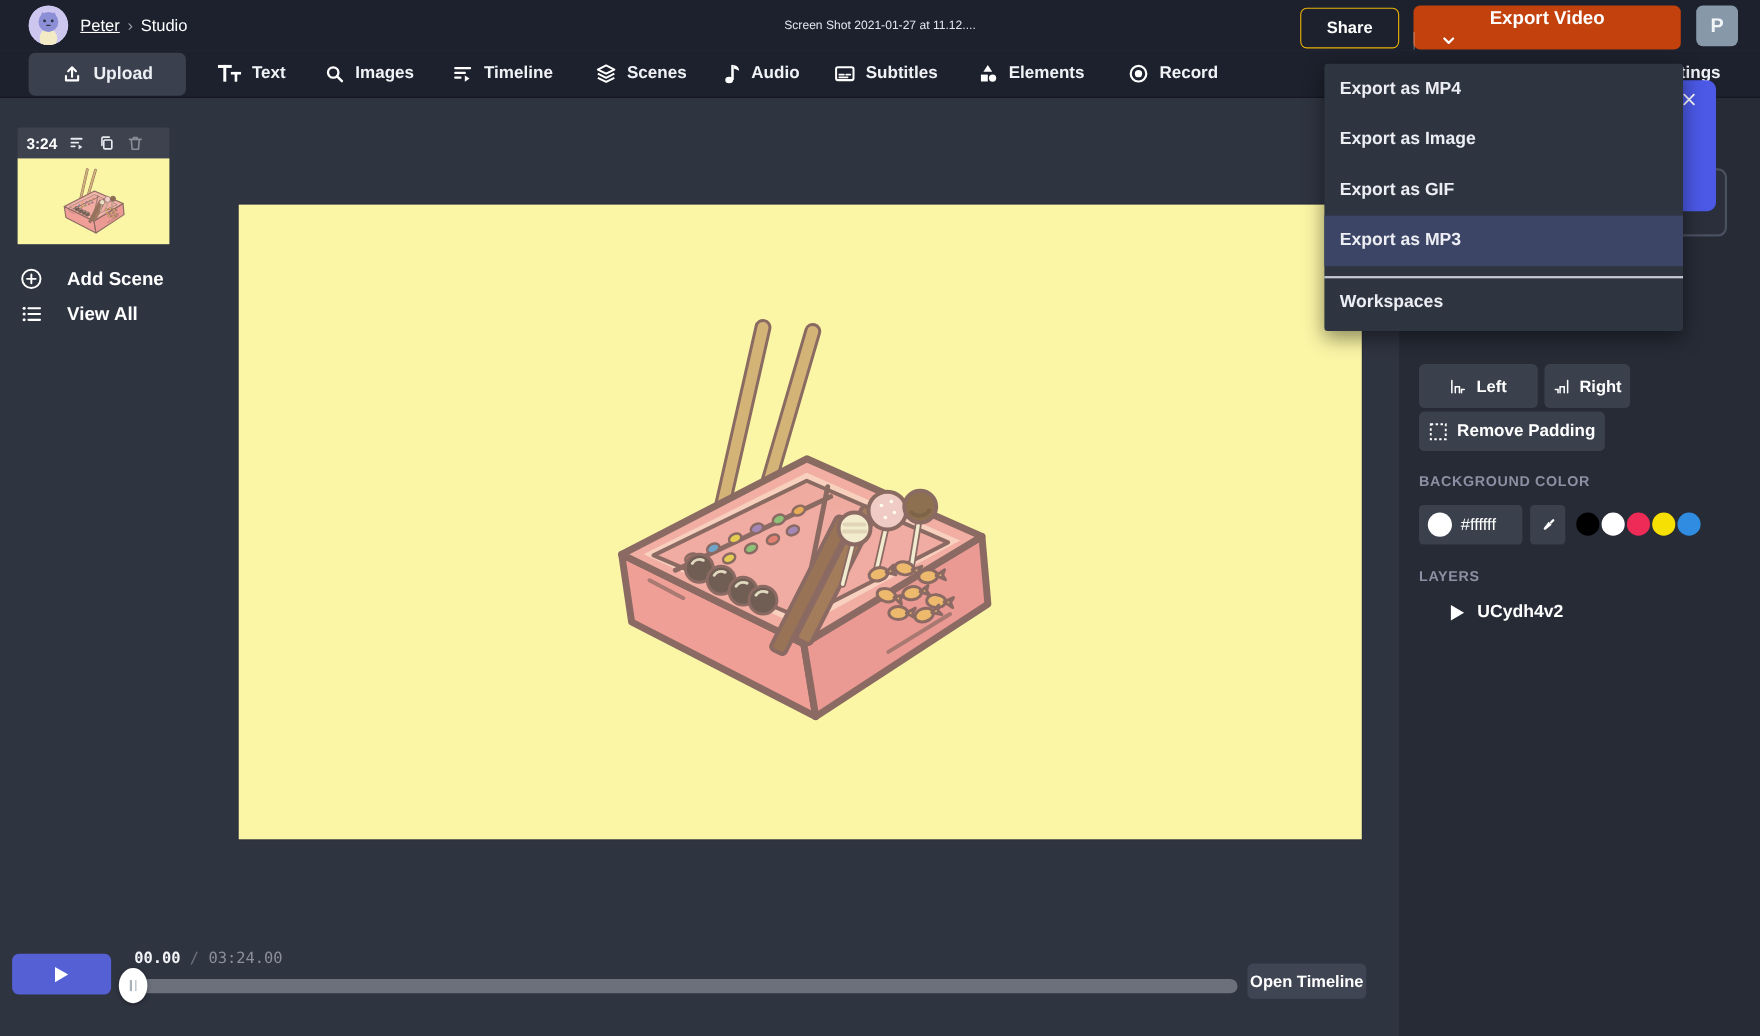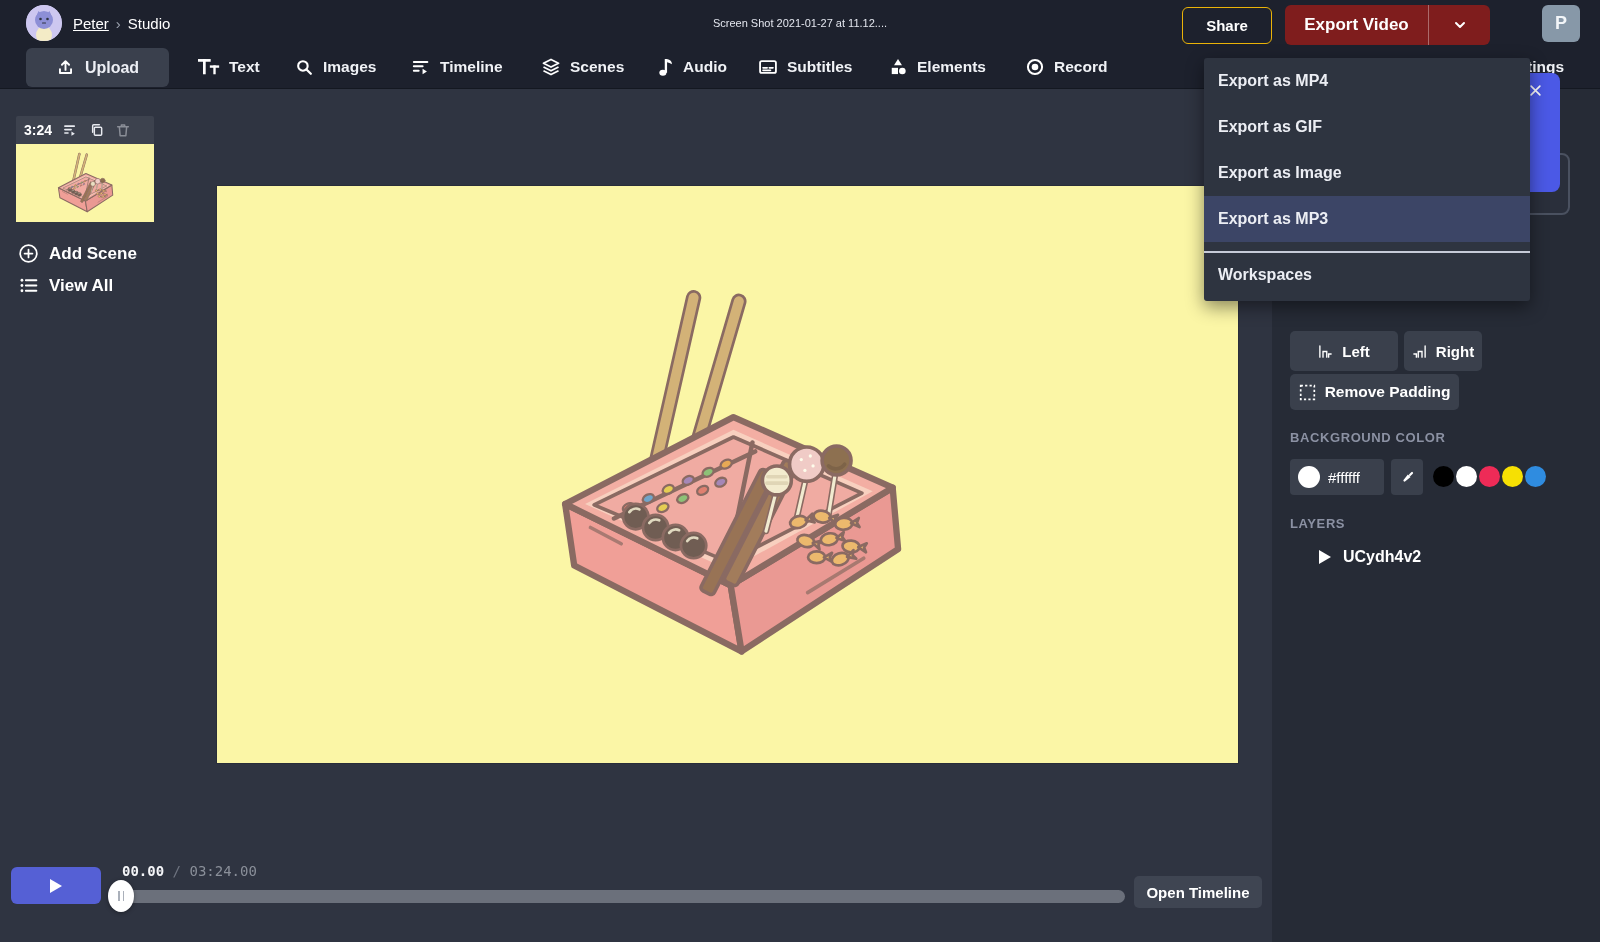--- a/index.html
+++ b/index.html
@@ -9,51 +9,51 @@
 
   
   .topbar { position:absolute; top:0; left:0; width:1600px; height:46px; background:#1d212d; z-index:2; }
   .avatar-circle { position:absolute; left:26px; top:5px; width:36px; height:36px; border-radius:50%; background:#cdc7f0; overflow:hidden; }
   .breadcrumb { position:absolute; left:73px; top:0; height:46px; display:flex; align-items:center; gap:7px; font-size:15px; }
   .breadcrumb .user { color:#fff; text-decoration:underline; cursor:pointer; }
   .breadcrumb .sep { color:#9aa0ad; }
   .breadcrumb .page { color:#fff; }
   .doc-title { position:absolute; left:50%; top:0; transform:translateX(-50%); height:46px; display:flex; align-items:center; font-size:11px; color:#e3e6ee; white-space:nowrap; }
   .share-btn { position:absolute; left:1182px; top:7px; width:90px; height:37px; border:1px solid #eab308; border-radius:6px; background:transparent; color:#fff; font-size:15px; font-weight:600; display:flex; align-items:center; justify-content:center; cursor:pointer; }
-  .export-btn { position:absolute; left:1285px; top:5px; width:205px; height:40px; background:#7f1d1d; border-radius:6px; display:flex; align-items:stretch; cursor:pointer; }
+  .export-btn { position:absolute; left:1285px; top:5px; width:243px; height:40px; background:#c2410c; border-radius:6px; display:flex; align-items:stretch; cursor:pointer;flex-direction:column; }
   .export-btn .label { flex:1; display:flex; align-items:center; justify-content:center; color:#fff; font-size:17px; font-weight:700; }
   .export-btn .caret { width:62px; display:flex; align-items:center; justify-content:center; border-left:1px solid rgba(255,255,255,.35); }
   .p-avatar { position:absolute; left:1542px; top:5px; width:38px; height:37px; border-radius:6px; background:#8798a8; color:#f2f5f8; font-size:18px; font-weight:700; display:flex; align-items:center; justify-content:center; cursor:pointer; }
 
   
   .toolbar { position:absolute; top:46px; left:0; width:1600px; height:43px; background:#1d212d; border-bottom:1px solid #141821; z-index:2; }
   .upload-btn { position:absolute; left:26px; top:2px; width:143px; height:39px; background:#3a404d; border-radius:6px; display:flex; align-items:center; justify-content:center; gap:10px; font-size:16px; font-weight:600; cursor:pointer; }
   .tool-item { position:absolute; top:0; height:42px; display:flex; align-items:center; gap:9px; font-size:15.5px; font-weight:600; color:#f0f2f6; cursor:pointer; }
   .settings-partial { position:absolute; left:1503px; top:0; height:42px; display:flex; align-items:center; font-size:15.5px; font-weight:600; color:#f0f2f6; z-index:1; cursor:pointer; }
 
   
   .scene-card { position:absolute; left:16px; top:116px; width:138px; z-index:1; }
   .scene-card .head { height:28px; background:#3d424e; display:flex; align-items:center; padding:0 8px; gap:10px; border-radius:2px 2px 0 0; }
   .scene-card .dur { font-size:14px; color:#fff; font-weight:600; }
   .scene-card .thumb { height:78px; background:#fbf6a6; display:flex; align-items:center; justify-content:center; cursor:pointer; }
-  .row-link { position:absolute; display:flex; align-items:center; gap:10px; font-size:17px; font-weight:600; color:#fff; cursor:pointer; z-index:1; }
+  .row-link { position:absolute; display:flex; align-items:center; gap:22px; font-size:17px; font-weight:600; color:#fff; cursor:pointer; z-index:1; }
 
   
   .canvas { position:absolute; left:217px; top:186px; width:1021px; height:577px; background:#fbf6a6; display:flex; align-items:center; justify-content:center; box-shadow:0 0 0 1px rgba(0,0,0,.12); }
 
   
   .play-btn { position:absolute; left:11px; top:867px; width:90px; height:37px; background:#5560d5; border-radius:6px; display:flex; align-items:center; justify-content:center; cursor:pointer; z-index:1; }
   .time-row { position:absolute; left:122px; top:863px; font-family:"DejaVu Sans Mono", monospace; font-size:14px; z-index:1; }
   .time-row .cur { color:#f3f4f7; font-weight:700; }
   .time-row .sep { color:#6f7480; }
   .time-row .tot { color:#8a8f99; }
   .seek-track { position:absolute; left:121px; top:890px; width:1004px; height:13px; background:#6b707b; border-radius:7px; cursor:pointer; z-index:1; }
   .seek-handle { position:absolute; left:108px; top:880px; width:26px; height:32px; border-radius:50%; background:#fff; box-shadow:0 1px 4px rgba(0,0,0,.35); display:flex; align-items:center; justify-content:center; gap:3px; cursor:grab; z-index:2; }
   .seek-handle i { display:block; width:1.5px; height:10px; background:#aab0ba; }
-  .open-timeline-btn { position:absolute; left:1134px; top:876px; width:128px; height:32px; background:#3f4552; border-radius:5px; color:#fff; font-size:15px; font-weight:600; display:flex; align-items:center; justify-content:center; cursor:pointer; z-index:1; }
+  .open-timeline-btn { position:absolute; left:1134px; top:876px; width:108px; height:32px; background:#3f4552; border-radius:5px; color:#fff; font-size:15px; font-weight:600; display:flex; align-items:center; justify-content:center; cursor:pointer; z-index:1; }
 
   
   .sidebar { position:absolute; left:1272px; top:89px; width:328px; height:853px; background:#262b36; }
   .side-btn { position:absolute; background:#3a404c; border-radius:5px; color:#fff; display:flex; align-items:center; justify-content:center; gap:9px; font-size:15px; font-weight:600; cursor:pointer;text-align:right; }
   .btn-left  { left:1290px; top:331px; width:108px; height:40px; z-index:1; }
   .btn-right { left:1404px; top:331px; width:78px;  height:40px; z-index:1; }
   .btn-remove-pad { left:1290px; top:374px; width:169px; height:36px; font-size:15.5px; z-index:1; }
   .side-label { position:absolute; font-size:13px; font-weight:700; letter-spacing:.6px; color:#8b91a3; z-index:1; }
   .hex-chip { position:absolute; left:1290px; top:459px; width:94px; height:36px; background:#3a404c; border-radius:4px; display:flex; align-items:center; gap:8px; padding:0 8px; cursor:pointer; z-index:1; }
   .hex-chip .dot { width:22px; height:22px; border-radius:50%; background:#fff; }
@@ -437,20 +437,20 @@
   <div class="promo-blue">
     <span class="x">
       <svg width="15" height="15" viewBox="0 0 24 24">
           <path d="M5 5 L19 19 M19 5 L5 19" stroke="#fff" stroke-width="2.6" stroke-linecap="round"></path>
         </svg>
     </span>
   </div>
 
   <div class="dropdown">
     <div class="item">Export as MP4</div>
+    <div class="item">Export as Image</div>
     <div class="item">Export as GIF</div>
-    <div class="item">Export as Image</div>
     <div class="item active">Export as MP3</div>
     <div class="divider"></div>
     <div class="workspaces">Workspaces</div>
   </div>
 
 </div>
 
 </body></html>

